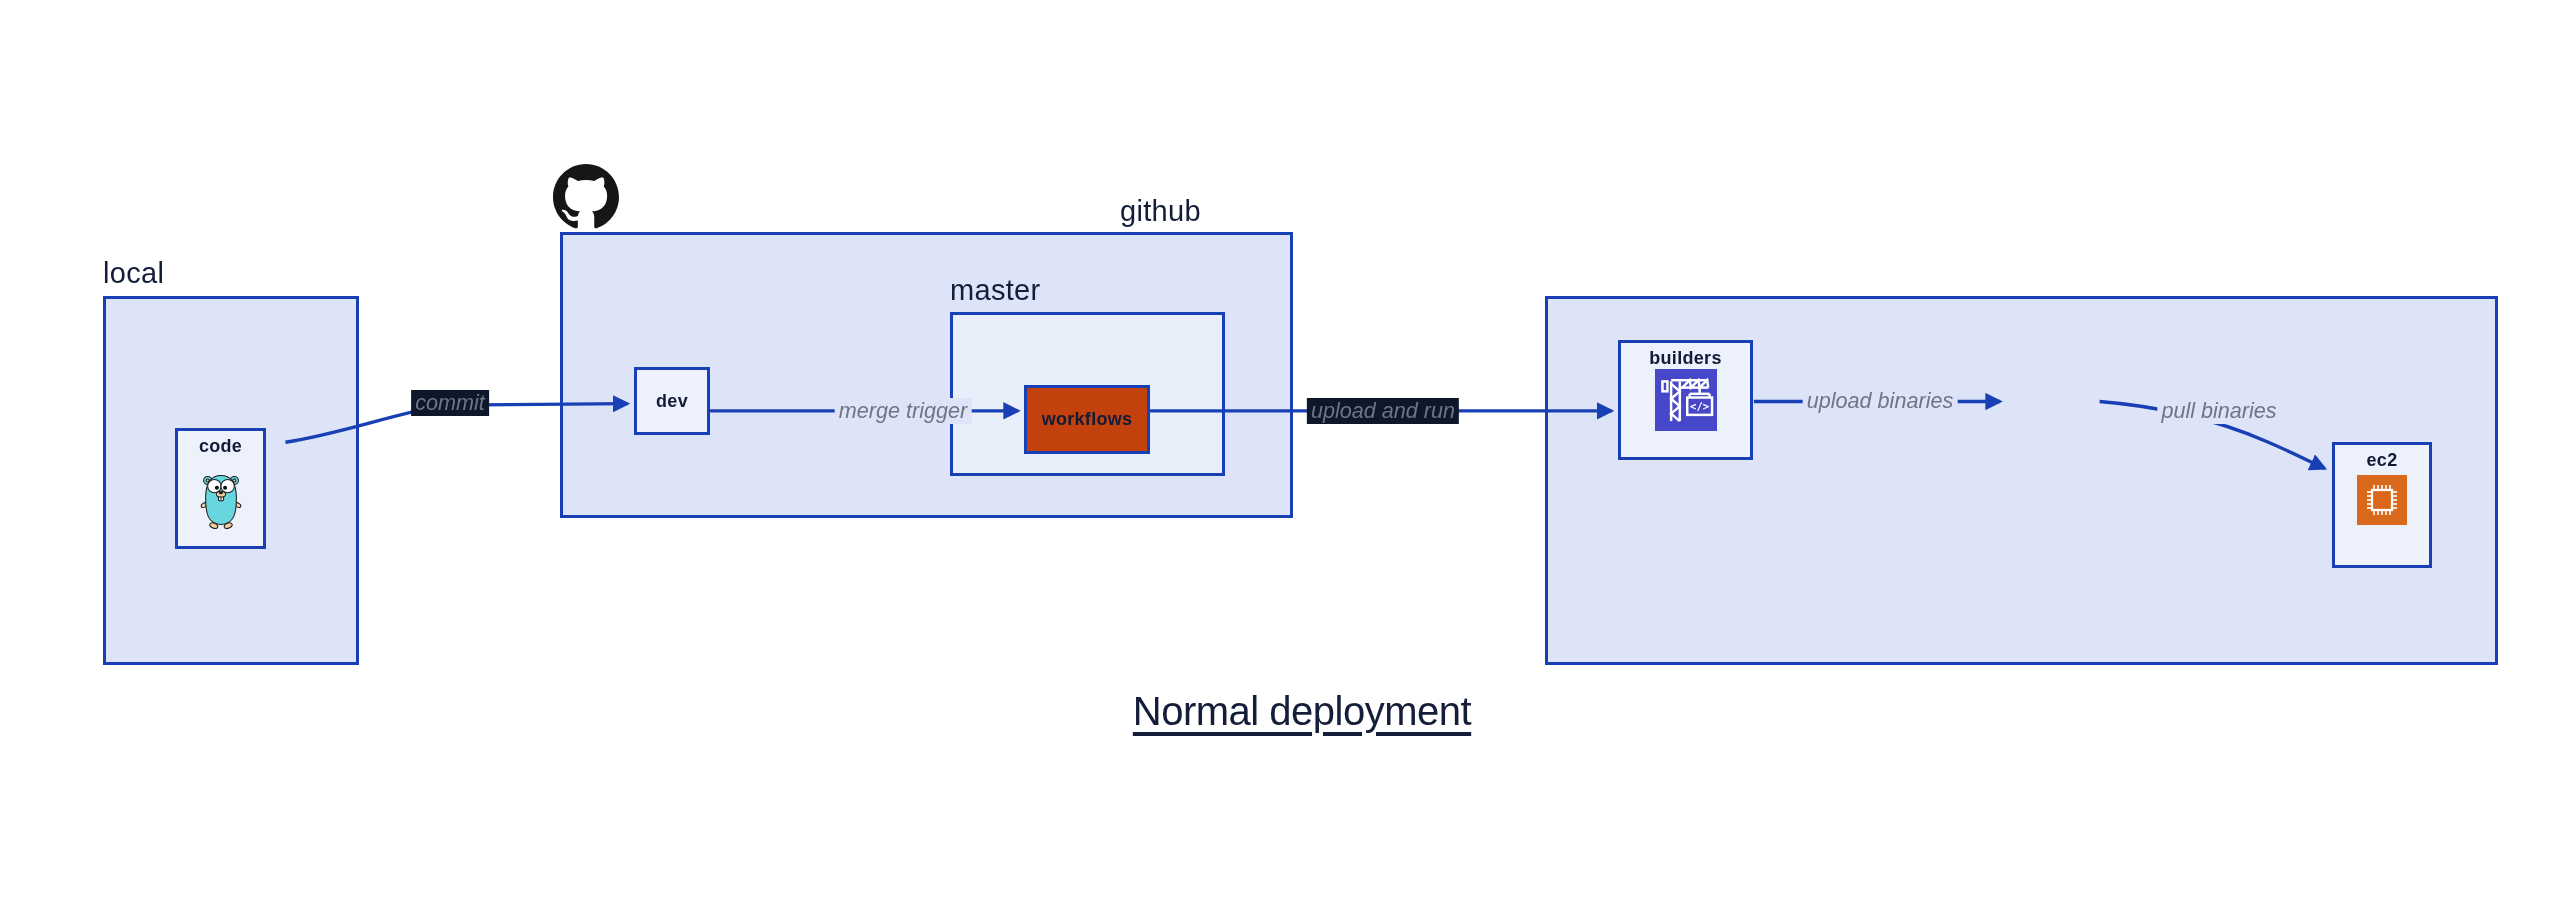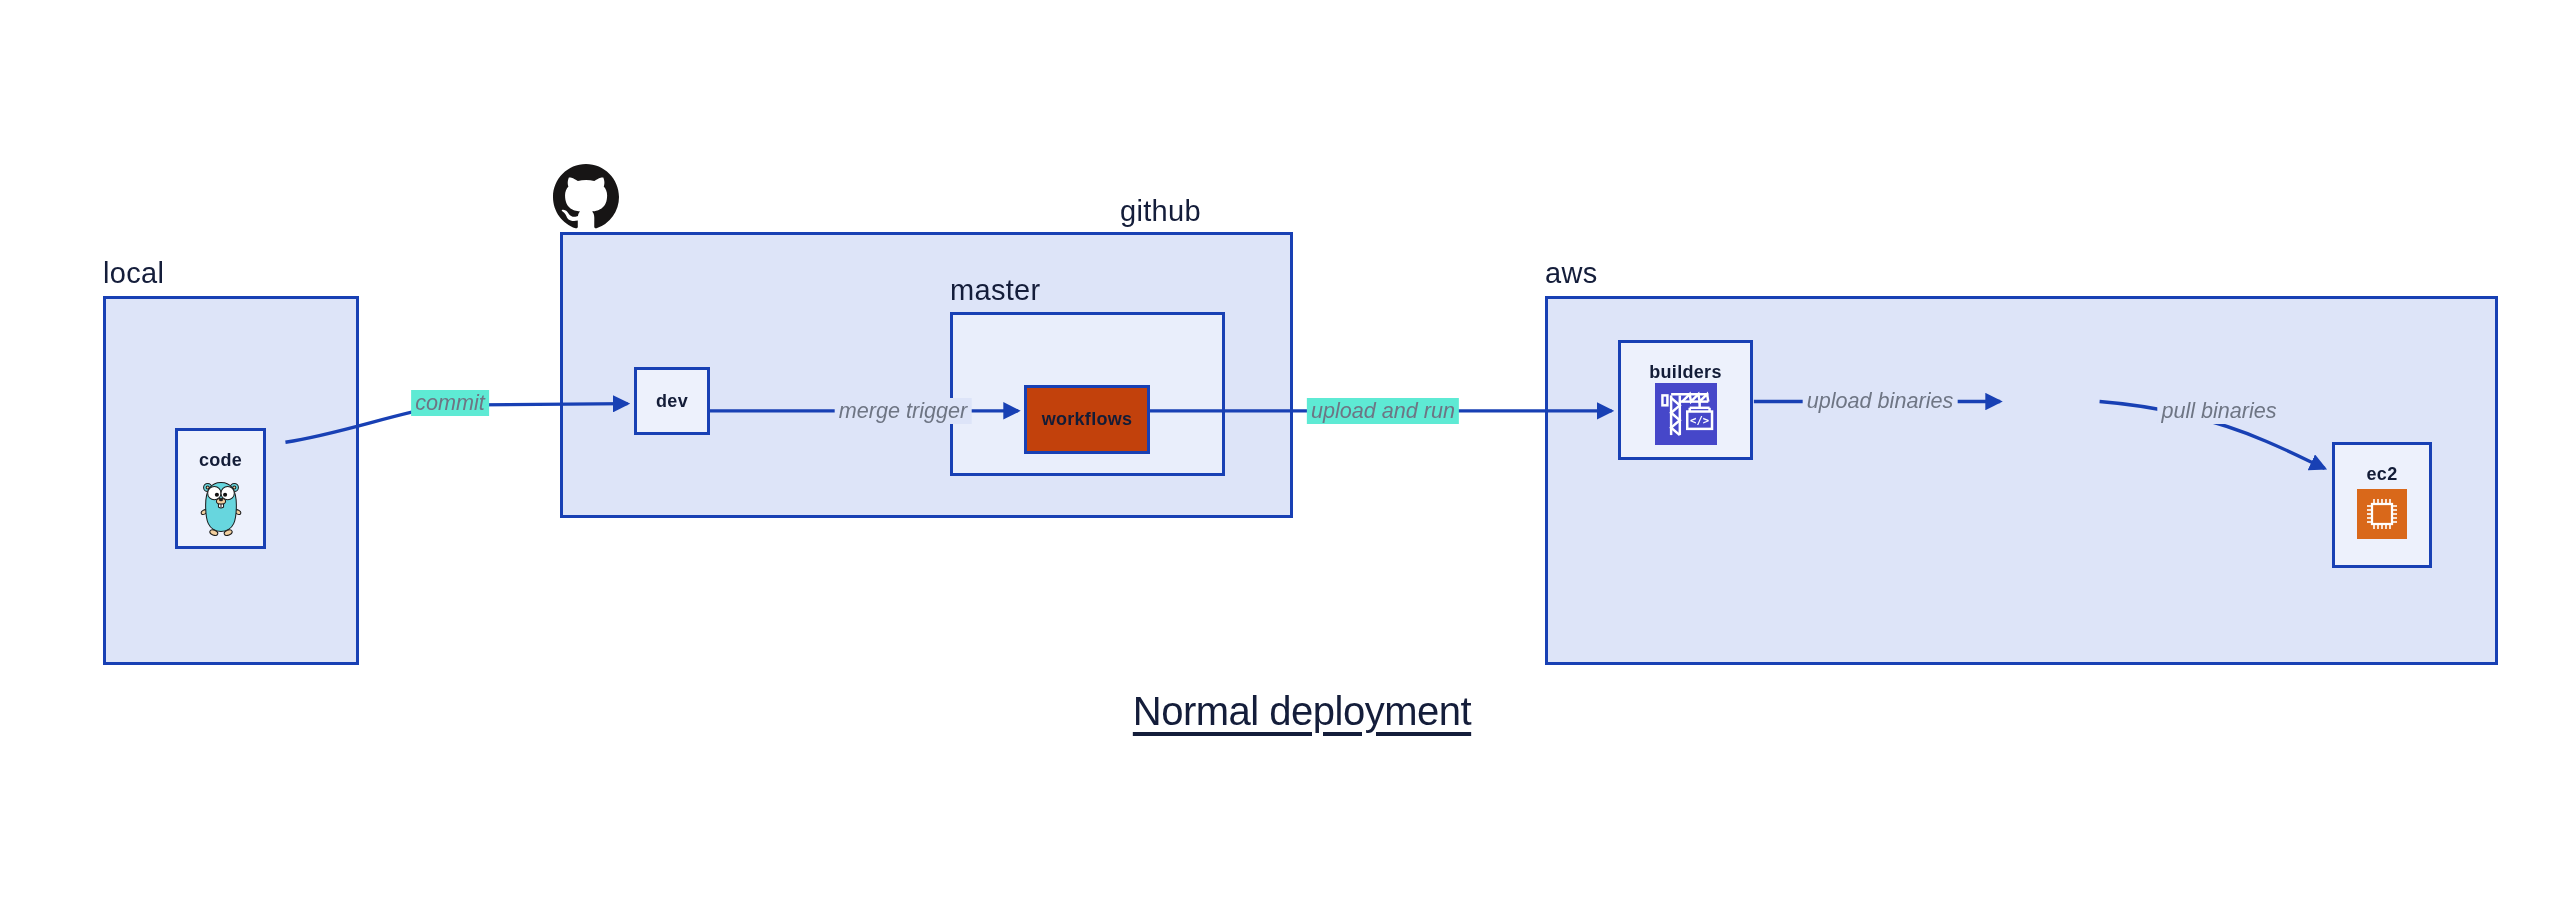--- a/index.html
+++ b/index.html
@@ -17,31 +17,31 @@
   
   .node{
     position:absolute;box-sizing:border-box;border:3.1px solid #1840b4;background:#edf1fc;
     display:flex;flex-direction:column;align-items:center;
   }
   .node.center{justify-content:center;}
   .node.wf{background:#c2410c;}
   .node-label{
     color:#131c37;font-weight:bold;font-size:18px;line-height:20.6px;letter-spacing:0.3px;
   }
-  .node .node-label{margin-top:19px;}
+  .node .node-label{margin-top:5px;}
   .node.center .node-label{margin-top:0;}
   .iconwrap{flex:1;display:flex;align-items:center;justify-content:center;width:100%;}
   
   .edges{position:absolute;left:0;top:0;pointer-events:none;}
   .edge-label{
     position:absolute;transform:translate(-50%,-50%);
     font-size:21.6px;font-style:italic;color:#6e7584;line-height:24px;
     padding:1px 4.1px;white-space:nowrap;
   }
-  .bg-white{background:#5eead4;}
+  .bg-white{background:#0f172a;}
   .bg-lav{background:#dde4f8;}
   
   .title{
     position:absolute;left:0;width:100%;top:689px;text-align:center;
     color:#141d3a;font-size:40px;letter-spacing:-0.5px;
     text-decoration:underline;text-decoration-thickness:3.6px;text-underline-offset:6.7px;
   }
   svg{display:block;}
 </style>
 </head>
@@ -59,21 +59,20 @@
   </svg>
 
   <div class="group" style="left:103px;top:296px;width:256px;height:369px;"></div>
   <div class="group" style="left:560px;top:232px;width:733px;height:286px;"></div>
   <div class="group sub" style="left:950px;top:312px;width:275px;height:164px;"></div>
   <div class="group" style="left:1545px;top:296px;width:953px;height:369px;"></div>
 
   <div class="group-label" style="left:103px;width:256px;top:257px;">local</div>
   <div class="group-label" style="left:1120px;width:258px;top:195px;">github</div>
   <div class="group-label" style="left:950px;width:275px;top:274px;">master</div>
-  <div class="group-label" style="left:1545px;width:953px;top:257px;">aws</div>
 
   <svg class="edges" width="2604" height="902" viewBox="0 0 5054 1750">
     <defs>
       <marker id="arrow" viewBox="0 0 10 10" refX="8.5" refY="5" markerWidth="5.2" markerHeight="5.2" orient="auto-start-reverse">
         <path d="M0,0 L10,5 L0,10 z" fill="#1840b4"></path>
       </marker>
     </defs>
     <path d="M554,858 C660,842 760,804 862,786 L1218,783" fill="none" stroke="#1840b4" stroke-width="6.5" marker-end="url(#arrow)"></path>
     <path d="M1377,797 L1976,797" fill="none" stroke="#1840b4" stroke-width="6.5" marker-end="url(#arrow)"></path>
     <path d="M2232,797 L3128,797" fill="none" stroke="#1840b4" stroke-width="6.5" marker-end="url(#arrow)"></path>

